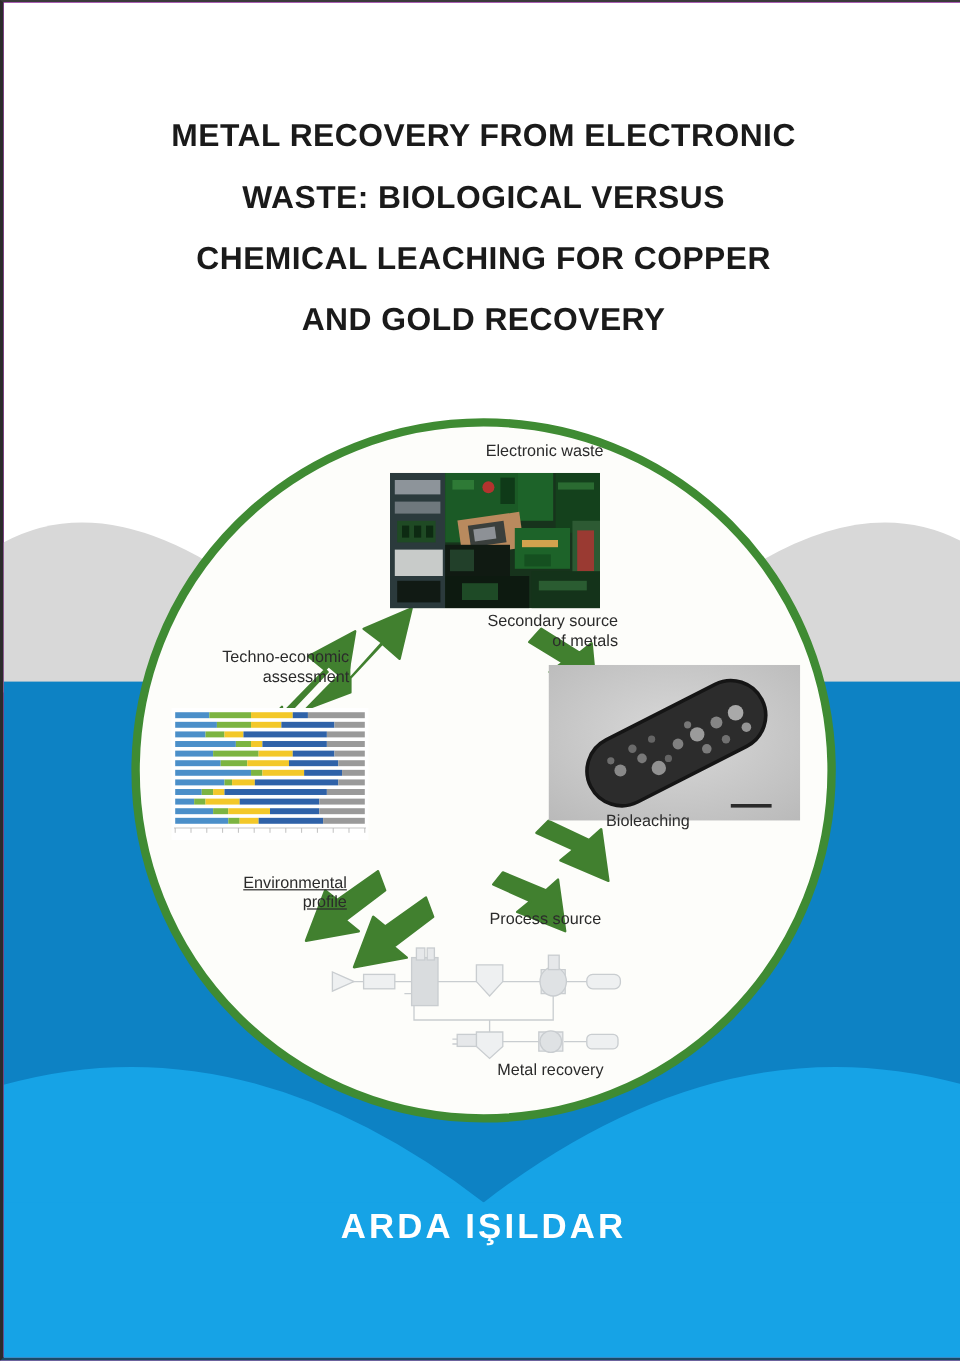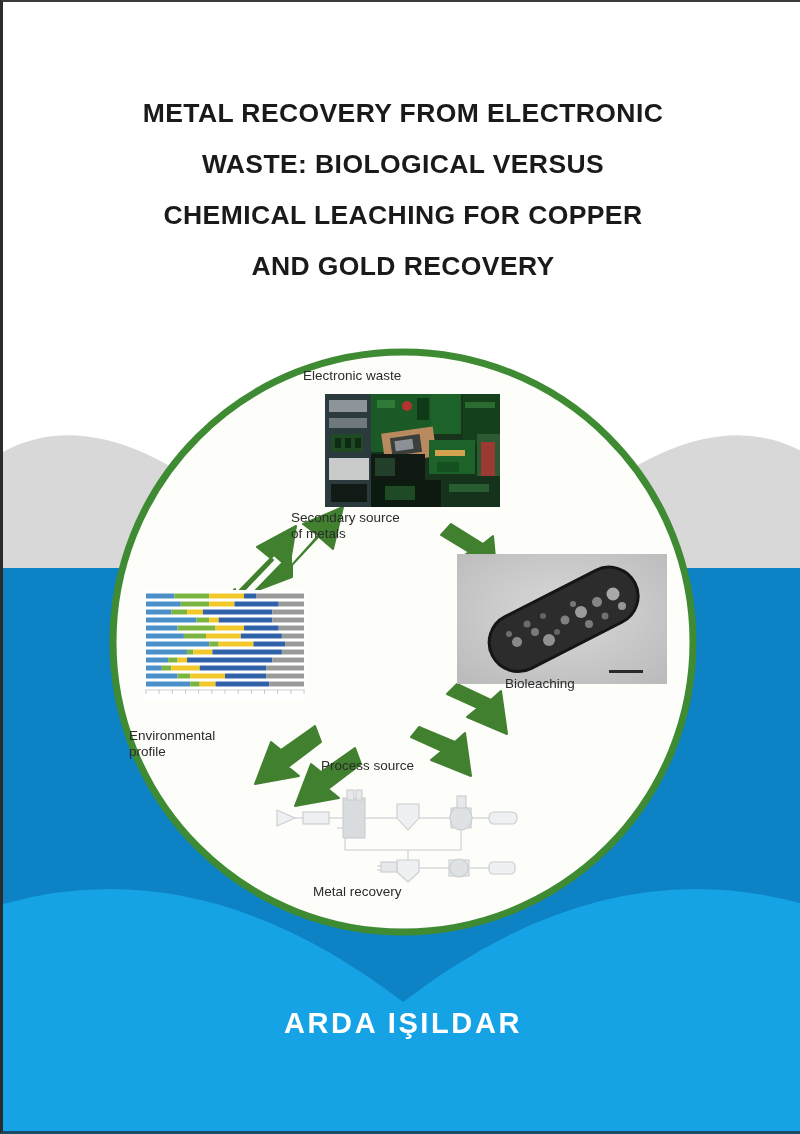--- a/index.html
+++ b/index.html
@@ -47,29 +47,29 @@
     width:596px;height:596px;
     z-index:4;
   }
   #cycle-svg{position:absolute;left:0;top:0;width:596px;height:596px;}
 
   .cyc-label{
     position:absolute;
     color:#2b2b2b;
     font-size:13.5px;
     line-height:15.5px;
-    text-align:left;
+    text-align:right;
     font-family:"Liberation Sans", sans-serif;
     white-space:pre-line;
     z-index:7;
   }
   #lbl-ewaste{left:198px;top:24px;width:200px;}
   #lbl-secondary{left:186px;top:166px;width:224px;}
   #lbl-techno{left:2px;top:196px;width:184px;}
-  #lbl-envprofile{left:24px;top:384px;width:160px;}
+  #lbl-envprofile{left:24px;top:384px;width:160px;text-decoration:underline;}
   #lbl-bioleach{left:400px;top:332px;width:160px;text-align:left;}
   #lbl-process{left:216px;top:414px;width:180px;}
   #lbl-metalrec{left:208px;top:540px;width:190px;}
 
   
   .thumb{position:absolute;z-index:6;overflow:hidden;}
   #thumb-ewaste{left:220px;top:50px;width:175px;height:113px;}
   #thumb-bars{left:38px;top:246px;width:164px;height:110px;background:#ffffff;}
   #thumb-bio{left:352px;top:210px;width:210px;height:130px;}
   #thumb-flow{left:168px;top:440px;width:260px;height:104px;}
@@ -340,20 +340,22 @@
           <ellipse cx="186" cy="84" rx="9" ry="9" fill="#dfe2e4"></ellipse>
           <path d="M 197 84 L 216 84"></path>
           <rect x="216" y="78" width="26" height="12" rx="4" fill="#eef0f1"></rect>
         </g>
       </svg>
     </div>
 
     <div class="cyc-label" id="lbl-ewaste">Electronic waste</div>
     <div class="cyc-label" id="lbl-secondary">Secondary source
 of metals</div>
+    <div class="cyc-label" id="lbl-techno">Techno-economic
+assessment</div>
     <div class="cyc-label" id="lbl-envprofile">Environmental
 profile</div>
     <div class="cyc-label" id="lbl-bioleach">Bioleaching</div>
     <div class="cyc-label" id="lbl-process">Process source</div>
     <div class="cyc-label" id="lbl-metalrec">Metal recovery</div>
   </div>
 
   <div id="author">ARDA IŞILDAR</div>
 
 </div>

